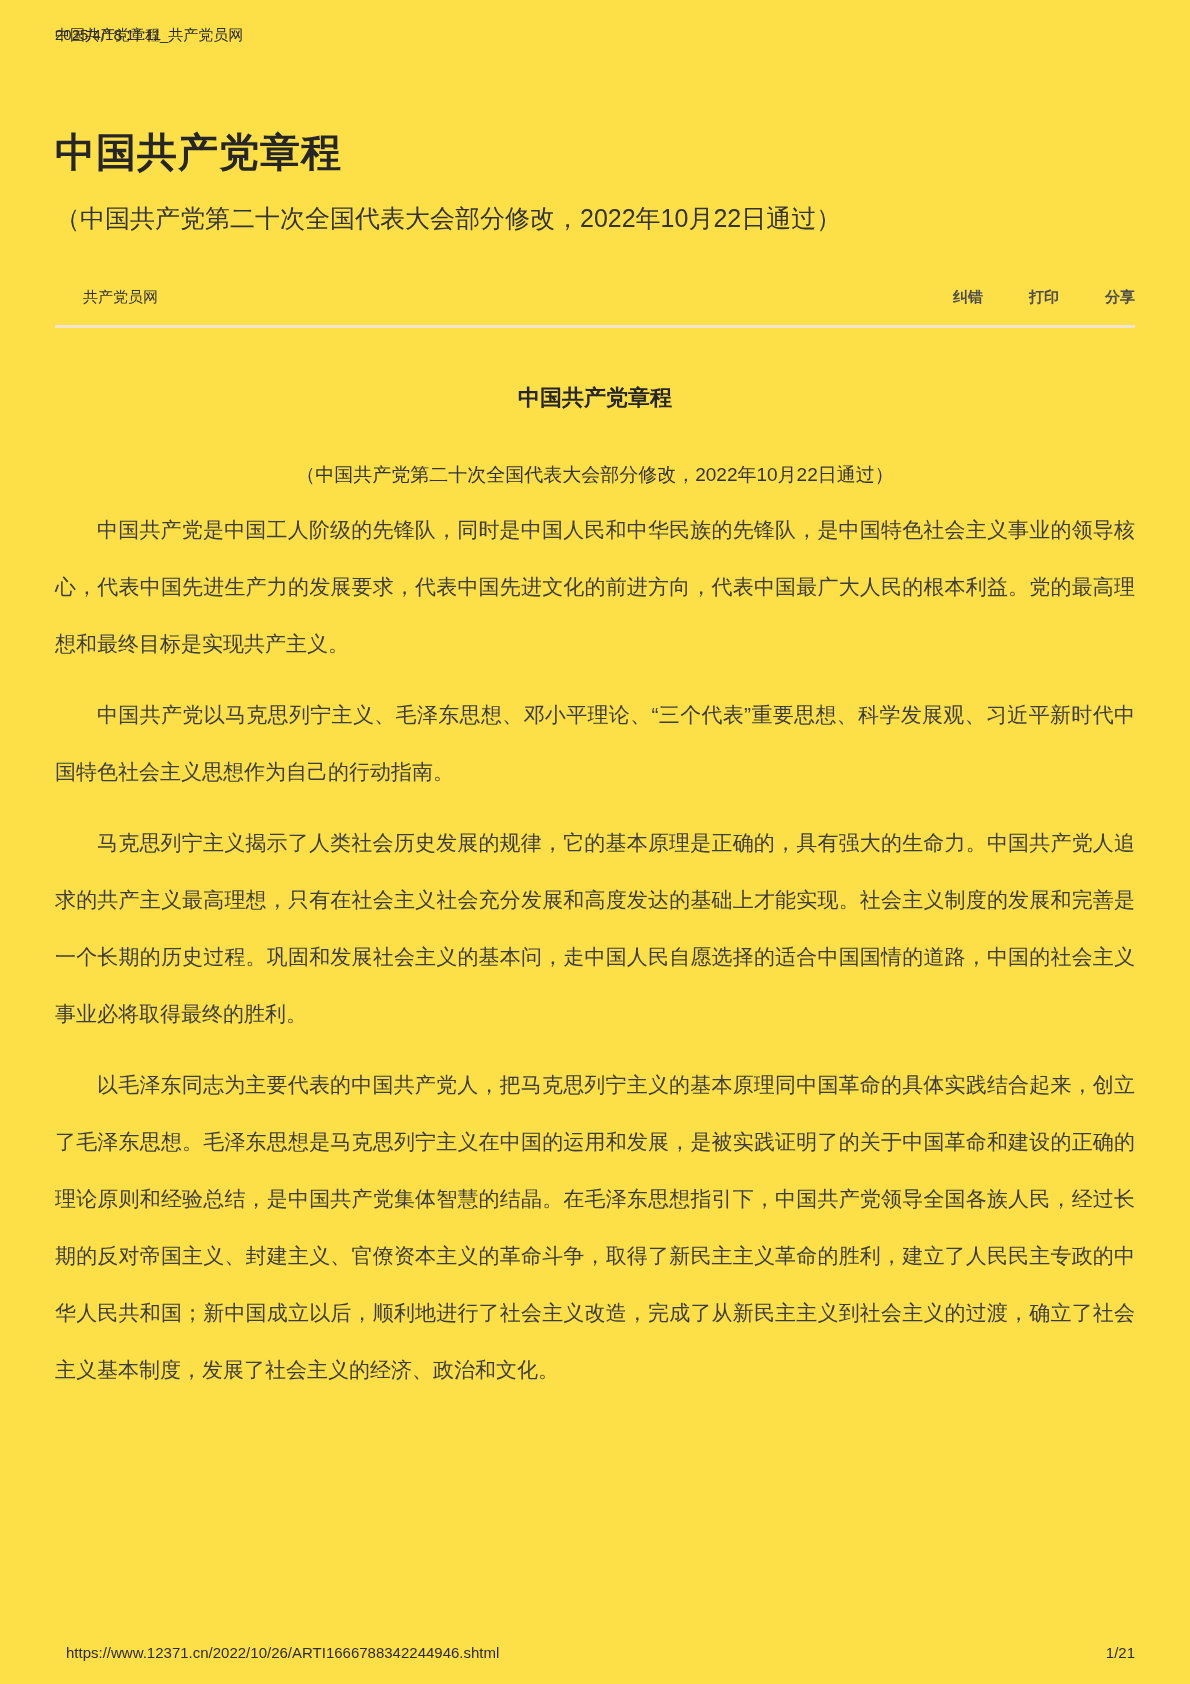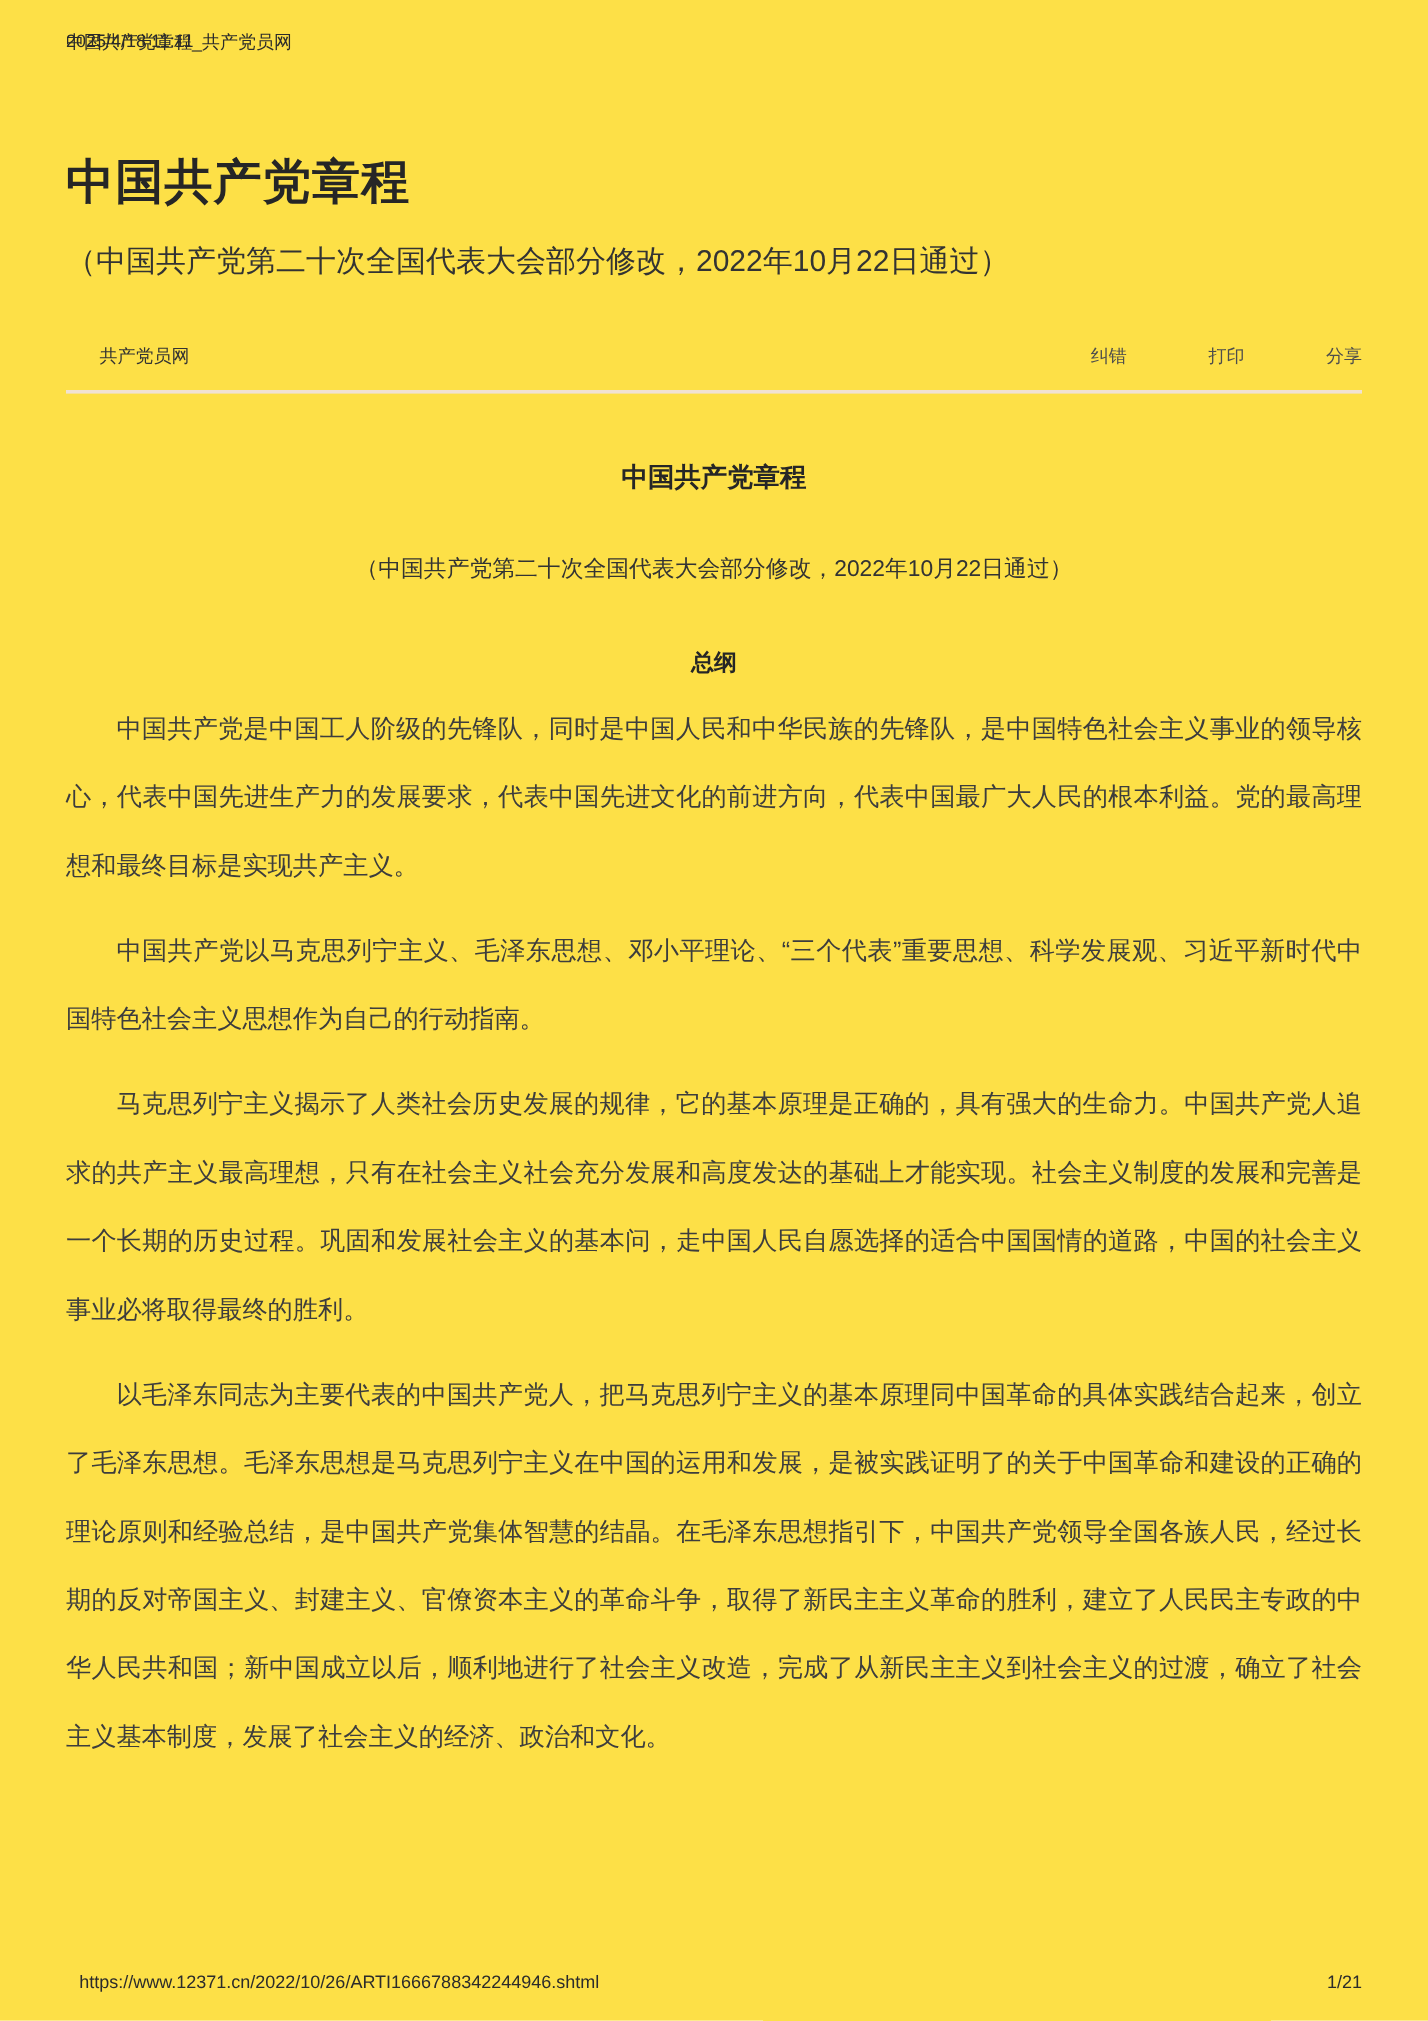--- a/index.html
+++ b/index.html
@@ -54,21 +54,21 @@
   }
   .meta-row {
     margin-top: 54px;
     display: flex;
     align-items: center;
     justify-content: space-between;
     font-size: 15px;
     margin-left: 28px;
   }
   .meta-row .source { color: #333333; cursor: pointer; }
-  .meta-row .actions { display: flex; gap: 68px; }
+  .meta-row .actions { display: flex; gap: 46px; font-weight: bold; }
   .meta-row .actions span { color: #4d4d4d; cursor: pointer; }
   .divider {
     margin-top: 18px;
     height: 3px;
     background: #f1e2d2;
   }
   .body-title {
     margin-top: 56px;
     text-align: center;
     font-size: 22px;
@@ -125,21 +125,20 @@
         <span>分享</span>
       </span>
     </div>
 
     <div class="divider"></div>
 
     <div class="body-title">中国共产党章程</div>
 
     <div class="body-subtitle">（中国共产党第二十次全国代表大会部分修改，2022年10月22日通过）</div>
 
-    <div class="section-heading">总纲</div>
 
     <div class="paragraphs">
       <p>中国共产党是中国工人阶级的先锋队，同时是中国人民和中华民族的先锋队，是中国特色社会主义事业的领导核心，代表中国先进生产力的发展要求，代表中国先进文化的前进方向，代表中国最广大人民的根本利益。党的最高理想和最终目标是实现共产主义。</p>
       <p>中国共产党以马克思列宁主义、毛泽东思想、邓小平理论、“三个代表”重要思想、科学发展观、习近平新时代中国特色社会主义思想作为自己的行动指南。</p>
       <p>马克思列宁主义揭示了人类社会历史发展的规律，它的基本原理是正确的，具有强大的生命力。中国共产党人追求的共产主义最高理想，只有在社会主义社会充分发展和高度发达的基础上才能实现。社会主义制度的发展和完善是一个长期的历史过程。巩固和发展社会主义的基本问，走中国人民自愿选择的适合中国国情的道路，中国的社会主义事业必将取得最终的胜利。</p>
       <p>以毛泽东同志为主要代表的中国共产党人，把马克思列宁主义的基本原理同中国革命的具体实践结合起来，创立了毛泽东思想。毛泽东思想是马克思列宁主义在中国的运用和发展，是被实践证明了的关于中国革命和建设的正确的理论原则和经验总结，是中国共产党集体智慧的结晶。在毛泽东思想指引下，中国共产党领导全国各族人民，经过长期的反对帝国主义、封建主义、官僚资本主义的革命斗争，取得了新民主主义革命的胜利，建立了人民民主专政的中华人民共和国；新中国成立以后，顺利地进行了社会主义改造，完成了从新民主主义到社会主义的过渡，确立了社会主义基本制度，发展了社会主义的经济、政治和文化。</p>
     </div>
 
   </div>
 

